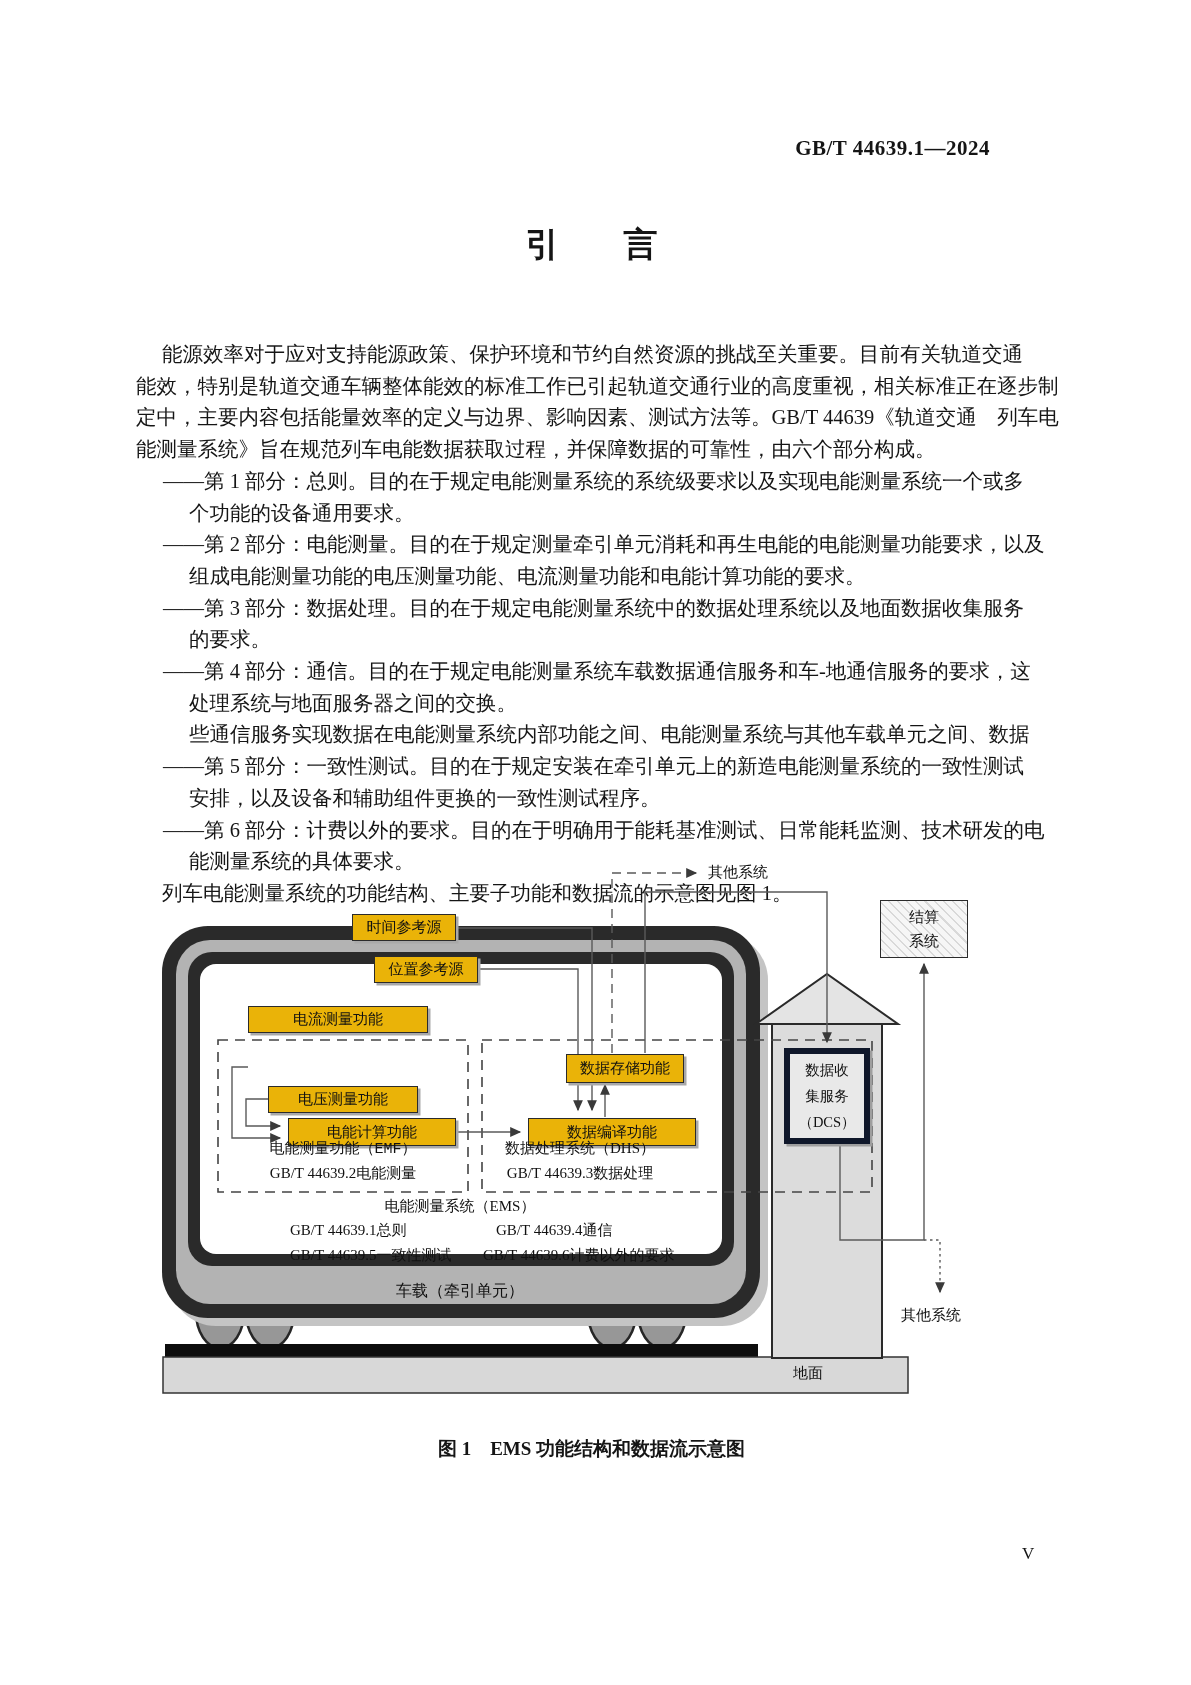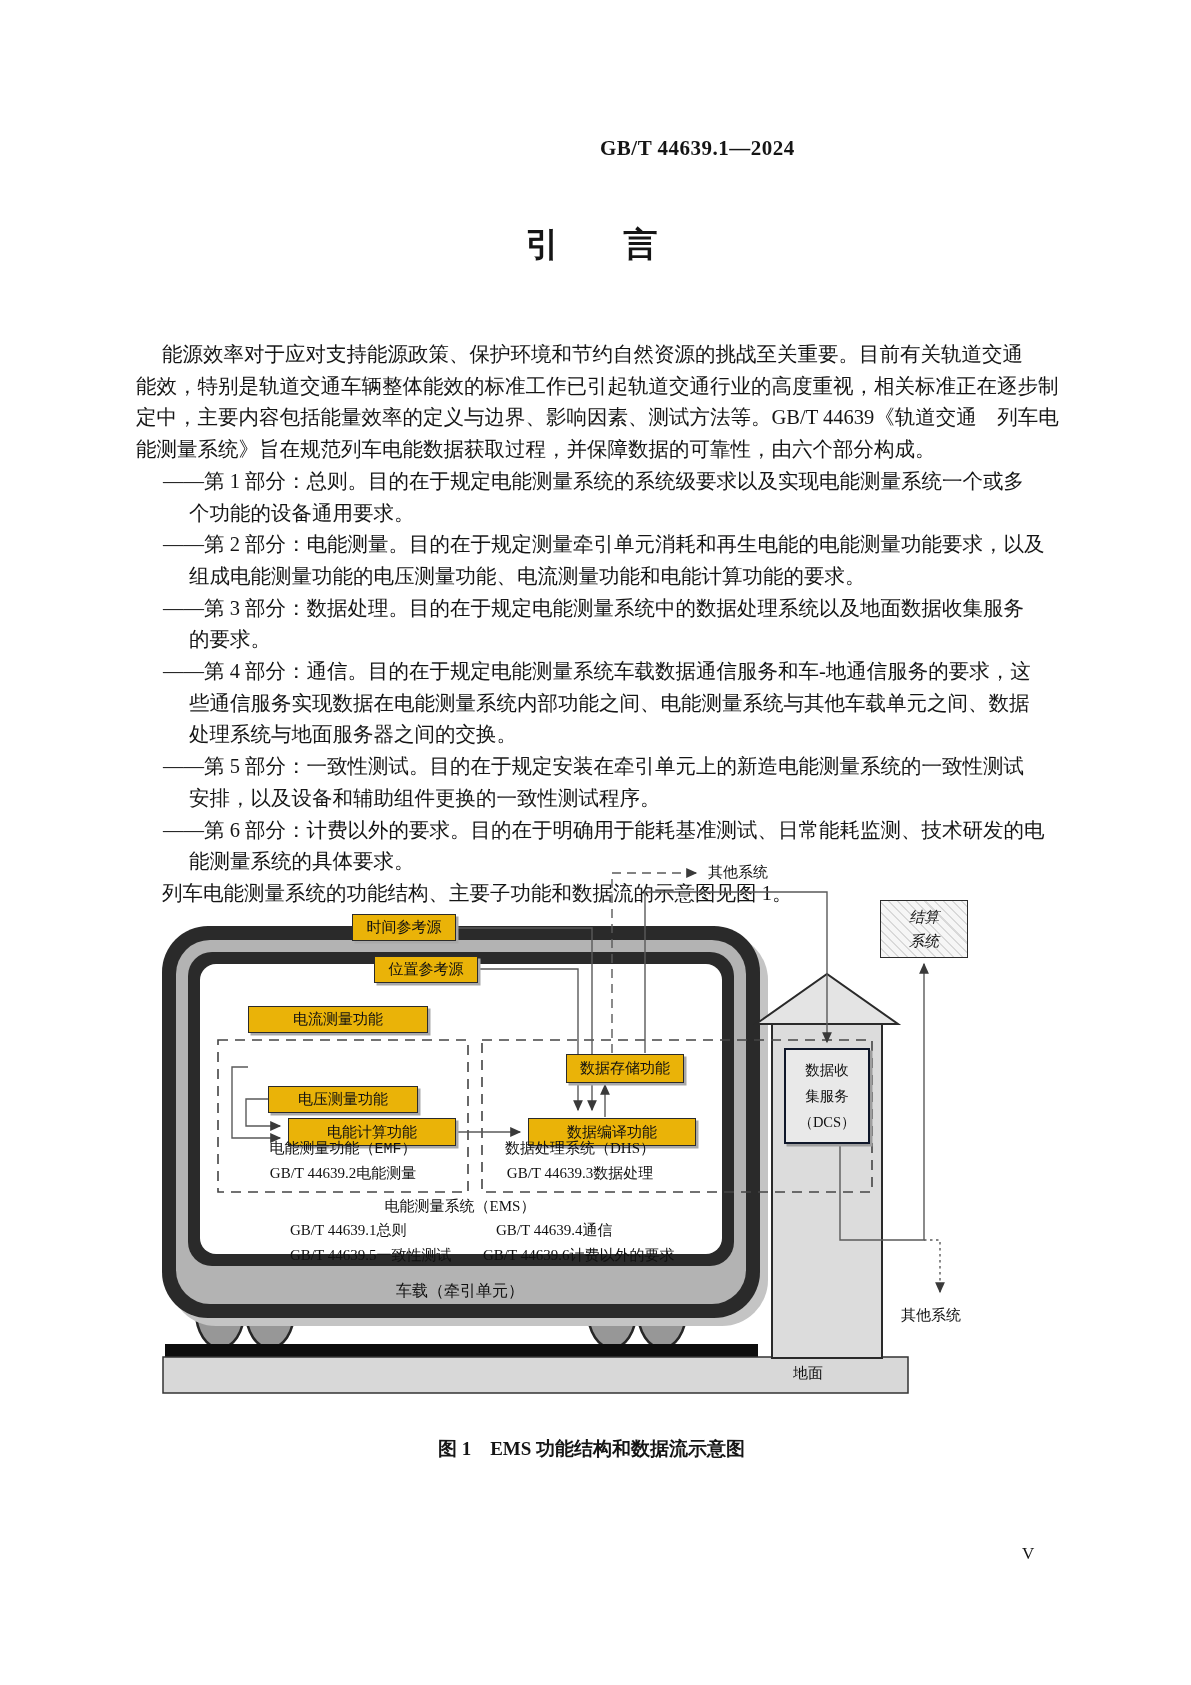--- a/index.html
+++ b/index.html
@@ -1,40 +1,40 @@
 <!DOCTYPE html>
 <html><head>
 <meta charset="utf-8">
 <style>
   html,body{margin:0;padding:0;background:#e8e8e8;}
   #page{position:relative;width:1191px;height:1685px;background:#ffffff;margin:0 auto;
         font-family:"Liberation Serif","DejaVu Serif",serif;color:#151515;overflow:hidden;}
   
-  #doc-code{position:absolute;top:136px;left:600px;width:390px;
+  #doc-code{position:absolute;top:136px;left:600px;width:390px;text-align:right;
             font-size:21px;font-weight:bold;letter-spacing:.5px;}
   
   #doc-title{position:absolute;top:222px;left:138px;width:907px;text-align:center;
              font-size:34px;font-weight:bold;}
   #doc-title span{margin:0 32px;}
   
   #intro{position:absolute;top:339px;left:136px;width:912px;font-size:20.5px;line-height:31.7px;}
   .ln{white-space:nowrap;}
   .k-indent{padding-left:26px;}
   .k-flush{padding-left:0;}
   .k-dash{padding-left:27px;}
   .k-hang{padding-left:53px;}
   
   .flabel{position:absolute;font-size:15px;color:#111;white-space:nowrap;}
   .fcenter{text-align:center;white-space:normal;}
   .fbox{position:absolute;display:flex;align-items:center;justify-content:center;
         box-sizing:border-box;font-size:15px;background:#eab308;border:1.5px solid #2b2b2b;
         box-shadow:2.5px 2.5px 0 #a9a9a9;color:#111;white-space:nowrap;}
   #settlement-box{background:repeating-linear-gradient(45deg,#f6f6f6 0px,#f6f6f6 5px,#d9d9d9 5px,#d9d9d9 6.5px);
-        border:1.5px solid #2b2b2b;box-shadow:none;flex-direction:column;line-height:24px;font-style:italic;}
-  #dcs-box{background:#e9e9e9;border:2px solid #0f172a;flex-direction:column;
+        border:1.5px solid #2b2b2b;box-shadow:none;flex-direction:column;line-height:24px;}
+  #dcs-box{background:#e9e9e9;border:6px solid #0f172a;flex-direction:column;
            line-height:26px;font-size:14.5px;box-shadow:2.5px 2.5px 0 #9e9e9e;}
   
   #fig-caption{position:absolute;top:1436px;left:138px;width:907px;text-align:center;
                font-size:19px;font-weight:bold;}
   #page-num{position:absolute;top:1544px;left:1022px;font-size:17px;}
   svg{position:absolute;left:0;top:0;}
 </style>
 </head>
 <body>
 
@@ -51,22 +51,22 @@
       <div class="ln k-flush">能效，特别是轨道交通车辆整体能效的标准工作已引起轨道交通行业的高度重视，相关标准正在逐步制</div>
       <div class="ln k-flush">定中，主要内容包括能量效率的定义与边界、影响因素、测试方法等。GB/T 44639《轨道交通　列车电</div>
       <div class="ln k-flush">能测量系统》旨在规范列车电能数据获取过程，并保障数据的可靠性，由六个部分构成。</div>
       <div class="ln k-dash">——第 1 部分：总则。目的在于规定电能测量系统的系统级要求以及实现电能测量系统一个或多</div>
       <div class="ln k-hang">个功能的设备通用要求。</div>
       <div class="ln k-dash">——第 2 部分：电能测量。目的在于规定测量牵引单元消耗和再生电能的电能测量功能要求，以及</div>
       <div class="ln k-hang">组成电能测量功能的电压测量功能、电流测量功能和电能计算功能的要求。</div>
       <div class="ln k-dash">——第 3 部分：数据处理。目的在于规定电能测量系统中的数据处理系统以及地面数据收集服务</div>
       <div class="ln k-hang">的要求。</div>
       <div class="ln k-dash">——第 4 部分：通信。目的在于规定电能测量系统车载数据通信服务和车-地通信服务的要求，这</div>
+      <div class="ln k-hang">处理系统与地面服务器之间的交换。</div>
       <div class="ln k-hang">些通信服务实现数据在电能测量系统内部功能之间、电能测量系统与其他车载单元之间、数据</div>
-      <div class="ln k-hang">处理系统与地面服务器之间的交换。</div>
       <div class="ln k-dash">——第 5 部分：一致性测试。目的在于规定安装在牵引单元上的新造电能测量系统的一致性测试</div>
       <div class="ln k-hang">安排，以及设备和辅助组件更换的一致性测试程序。</div>
       <div class="ln k-dash">——第 6 部分：计费以外的要求。目的在于明确用于能耗基准测试、日常能耗监测、技术研发的电</div>
       <div class="ln k-hang">能测量系统的具体要求。</div>
       <div class="ln k-indent">列车电能测量系统的功能结构、主要子功能和数据流的示意图见图 1。</div>
     </div>
 
   <svg width="1191" height="1685" viewBox="0 0 1191 1685" aria-hidden="true">
     <defs>
       <marker id="arr" viewBox="0 0 10 8" refX="8" refY="4" markerWidth="9" markerHeight="7" orient="auto">

